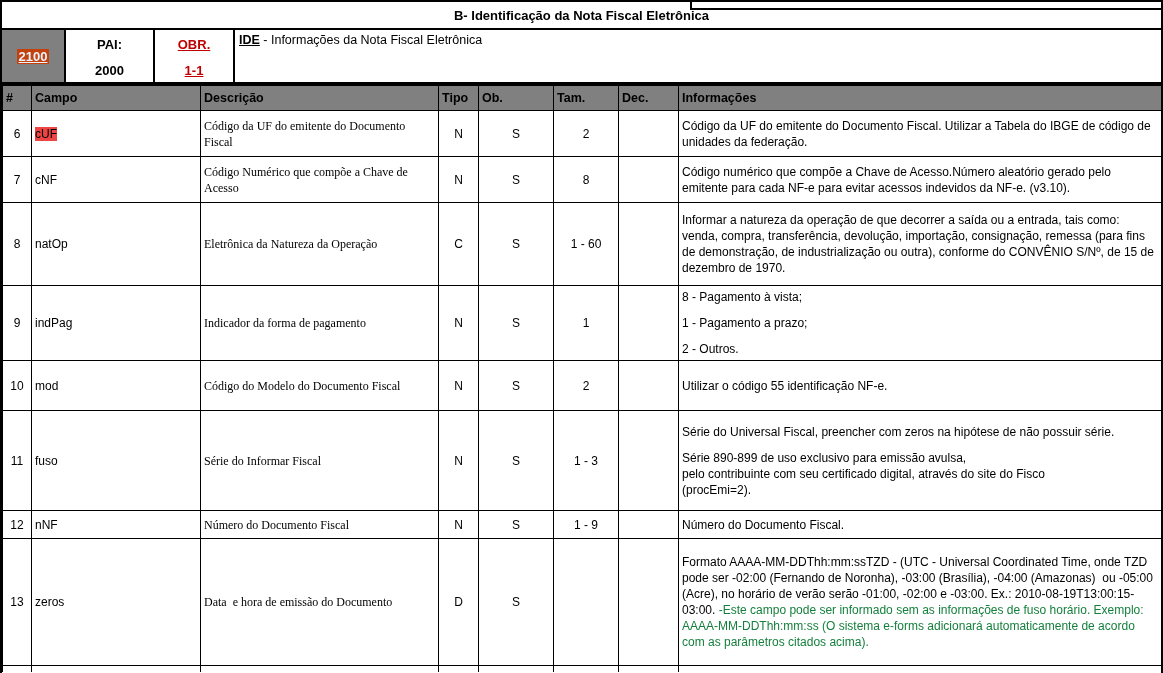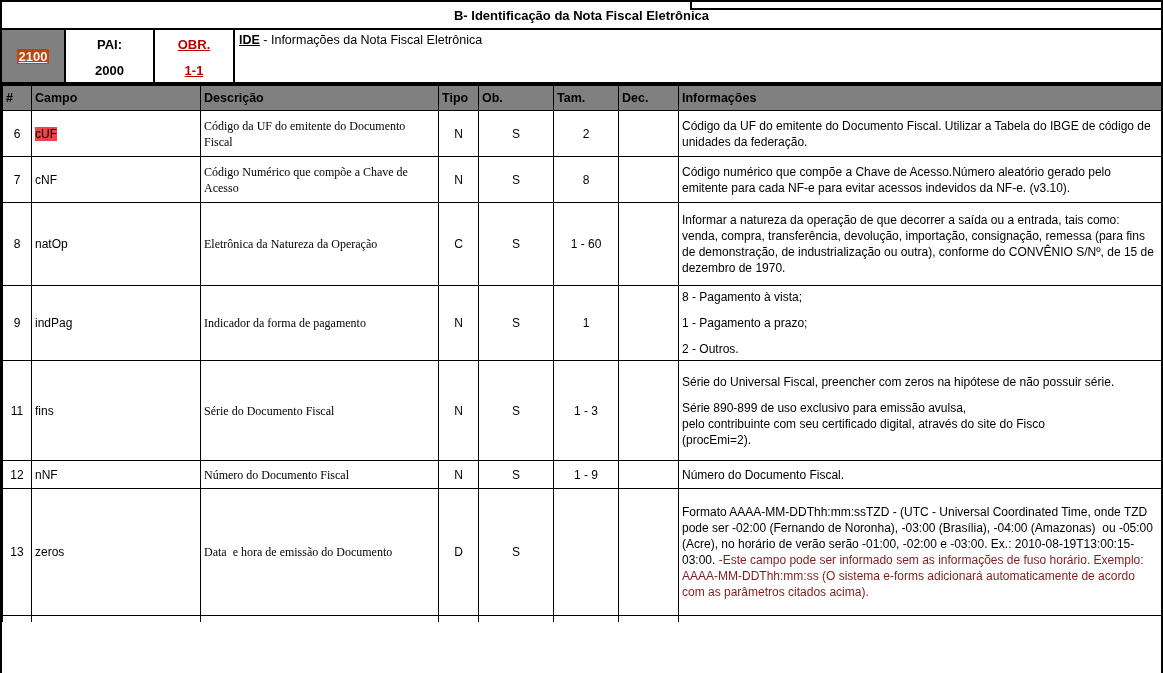--- a/index.html
+++ b/index.html
@@ -58,21 +58,21 @@
   }
   table.spec thead th{
     background:#808080; font-weight:bold; font-size:12.5px;
     height:25px; text-align:left;
   }
   th.c, td.c{ text-align:center; }
   td.obs-cell{ vertical-align:top; padding:2px 4px; }
   .obs-cell p{ margin:0 0 10px 0; white-space:pre-wrap; }
   .obs-cell p:last-child{ margin-bottom:0; }
   .campo-hl{ background:#ef4444;margin-top:36px; }
-  .red{ color:#7f1d1d; }
+  .red{ color:#15803d; }
   td.desc{ white-space:pre-wrap;font-family:Liberation Serif, serif; }
 
   tr.h46{ height:46px; } tr.h83{ height:83px; } tr.h75{ height:75px; }
   tr.h50{ height:50px; } tr.h100{ height:100px; } tr.h28{ height:28px; }
   tr.h127{ height:127px; }
   tr.sliver{ height:6px; }
   tr.sliver td{ border-bottom:none; }
 </style>
 </head>
 <body>
@@ -168,24 +168,36 @@
         <td class="c">N</td>
         <td class="c">S</td>
         <td class="c">1</td>
         <td></td>
         <td class="obs-cell">
           <p>8 - Pagamento à vista;</p>
           <p>1 - Pagamento a prazo;</p>
           <p>2 - Outros.</p>
         </td>
       </tr>
+      <tr class="h50">
+        <td class="c">10</td>
+        <td>mod</td>
+        <td class="desc">Código do Modelo do Documento Fiscal</td>
+        <td class="c">N</td>
+        <td class="c">S</td>
+        <td class="c">2</td>
+        <td></td>
+        <td class="obs-cell">
+            <p>Utilizar o código 55 identificação NF-e.</p>
+          </td>
+      </tr>
       <tr class="h100">
         <td class="c">11</td>
-        <td>fins</td>
-        <td class="desc">Série do Documento Fiscal</td>
+        <td>fuso</td>
+        <td class="desc">Série do Informar Fiscal</td>
         <td class="c">N</td>
         <td class="c">S</td>
         <td class="c">1 - 3</td>
         <td></td>
         <td class="obs-cell">
           <p>Série do Universal Fiscal, preencher com zeros na hipótese de não possuir série.</p>
           <p>Série 890-899 de uso exclusivo para emissão avulsa,
 pelo contribuinte com seu certificado digital, através do site do Fisco
 (procEmi=2).</p>
         </td>

